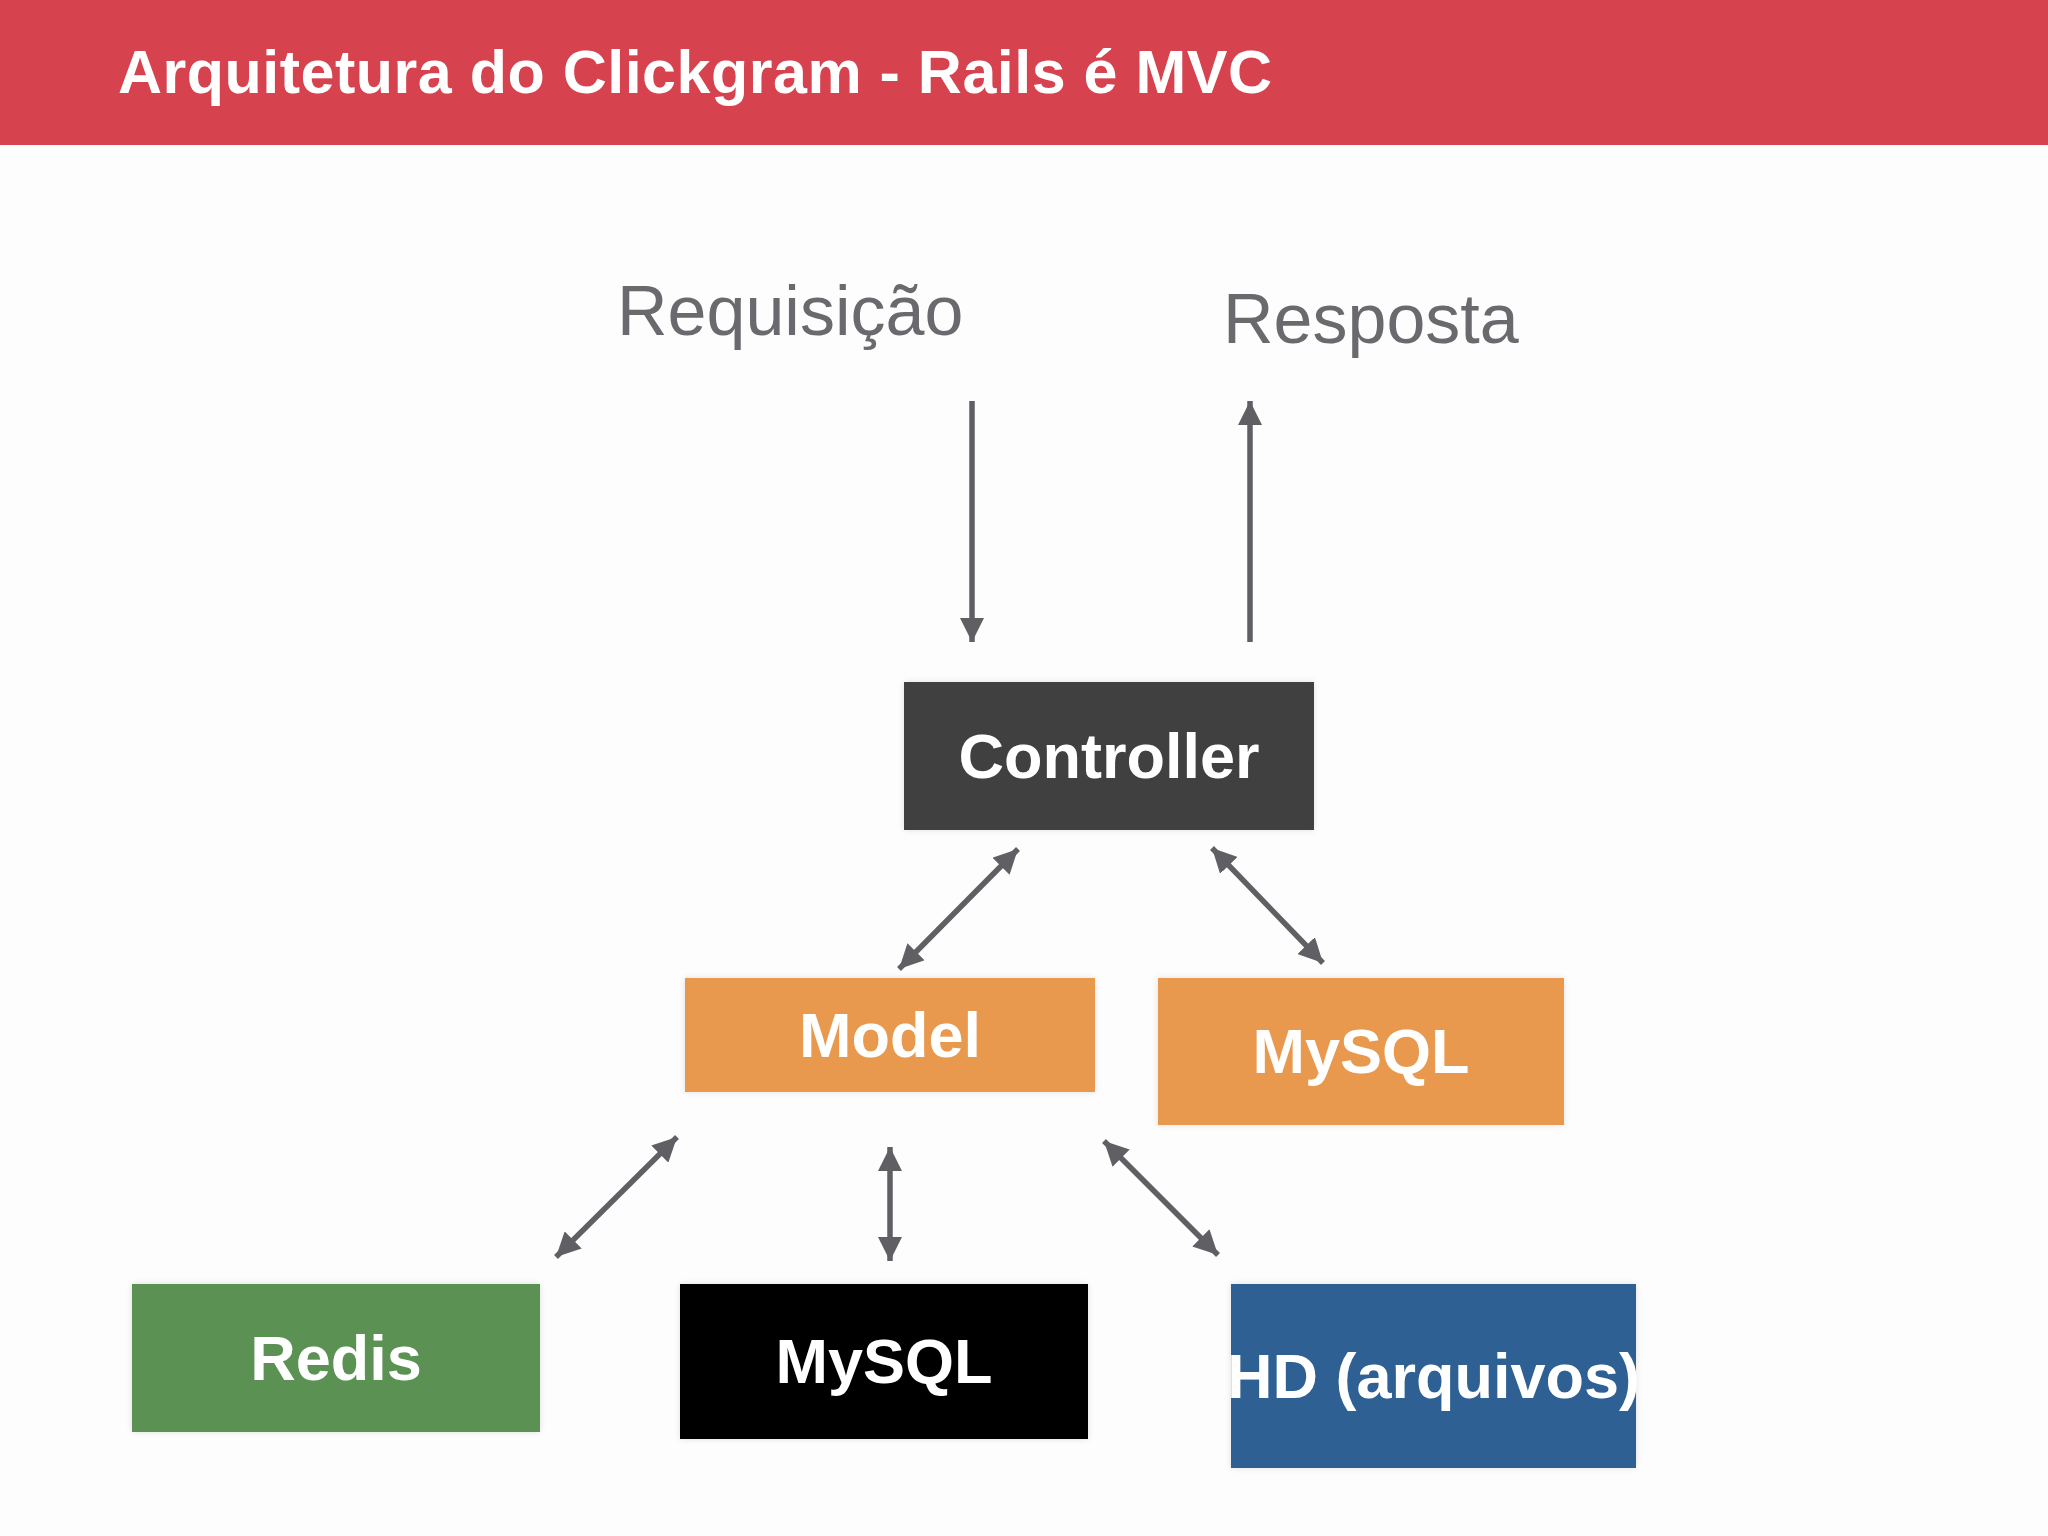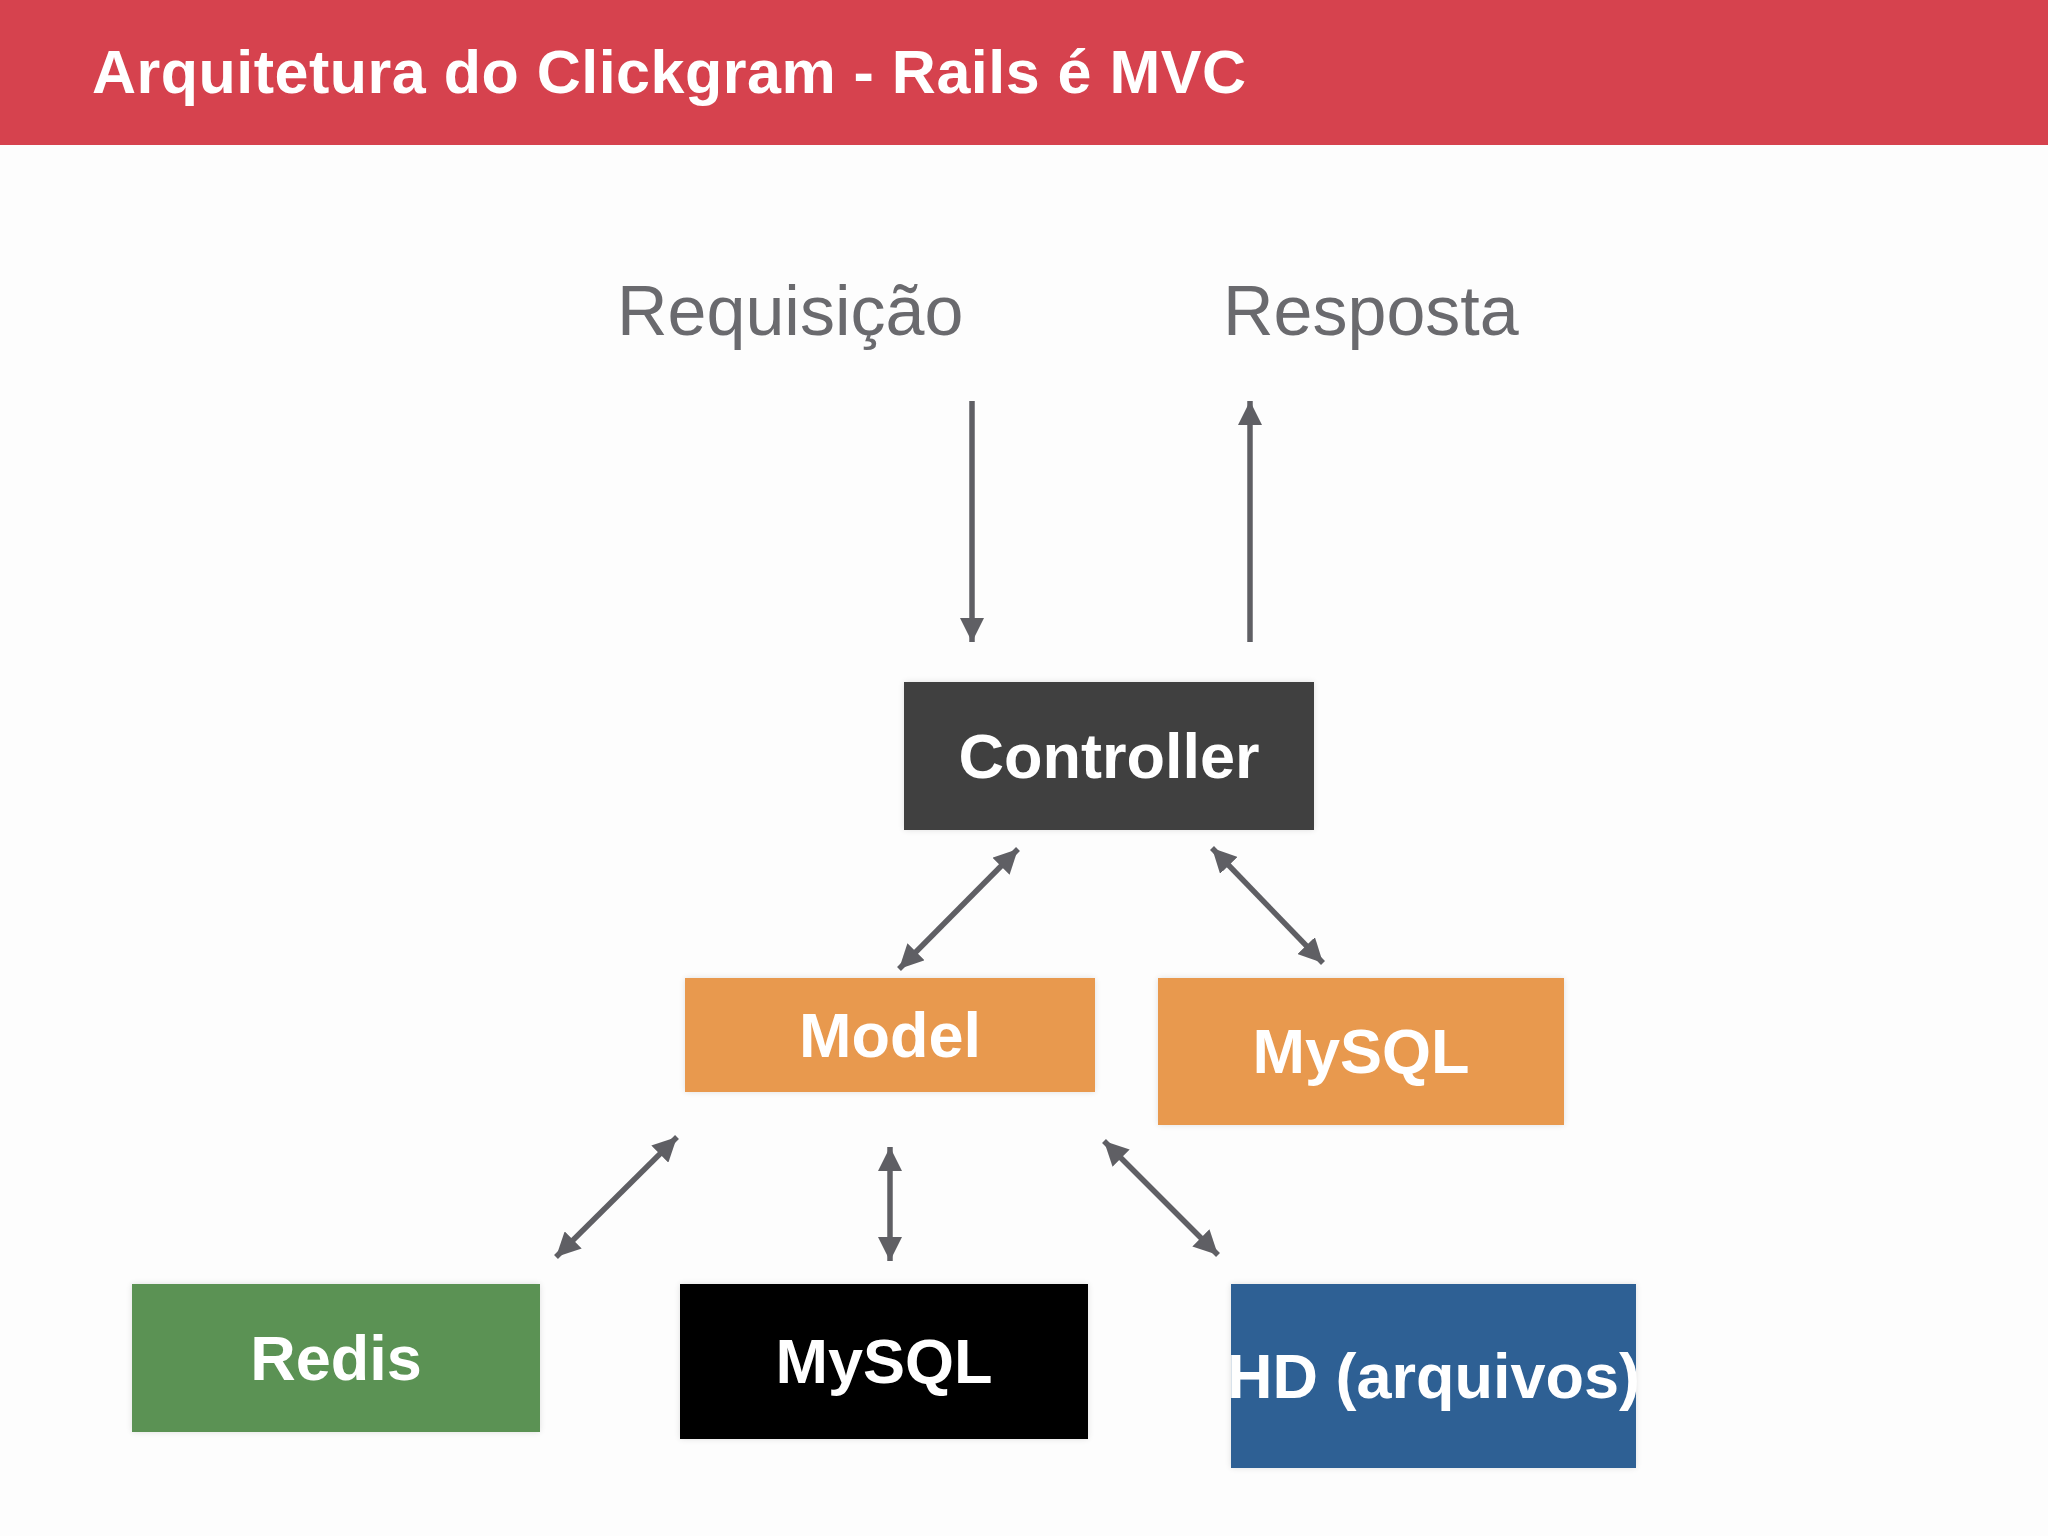--- a/index.html
+++ b/index.html
@@ -17,21 +17,21 @@
   }
   .titlebar {
     position: absolute;
     left: 0;
     top: 0;
     width: 2048px;
     height: 145px;
     display: flex;
     align-items: center;
     box-sizing: border-box;
-    padding-left: 92px;
+    padding-left: 118px;
   }
   .titlebar h1 {
     margin: 0;
     font-size: 61px;
     font-weight: 700;
     letter-spacing: 0.5px;
     color: #ffffff;
     line-height: 1;
   }
   .flow-label {
@@ -69,21 +69,21 @@
 <body>
 
 <div class="slide">
 
   <header class="titlebar" id="titlebar" style="background: rgb(214, 66, 78);">
     <h1 style="color: rgb(255, 255, 255);">Arquitetura do Clickgram - Rails é MVC</h1>
   </header>
 
   <div class="flow-label" id="label-request" style="color: rgb(106, 106, 110); text-align: center;">Requisição</div>
 
-  <div class="flow-label" id="label-response" style="color: rgb(106, 106, 110);">Resposta</div>
+  <div class="flow-label" id="label-response" style="color: rgb(106, 106, 110); margin-top: 8px;">Resposta</div>
 
   <svg id="arrow-layer" viewBox="0 0 2048 1536" xmlns="http://www.w3.org/2000/svg">
     <defs>
       <marker id="ah" viewBox="0 0 10 10" refX="10" refY="5" markerWidth="4.4" markerHeight="4.4" orient="auto-start-reverse">
         <path id="ah-path" d="M 0 0 L 10 5 L 0 10 z" fill="#5f5f64"></path>
       </marker>
     </defs>
     <g id="arrow-group">
         <line x1="972" y1="401" x2="972" y2="642" stroke="#5f5f64" stroke-width="5.5" marker-end="url(#ah)"></line>
         <line x1="1250" y1="642" x2="1250" y2="401" stroke="#5f5f64" stroke-width="5.5" marker-end="url(#ah)"></line>

